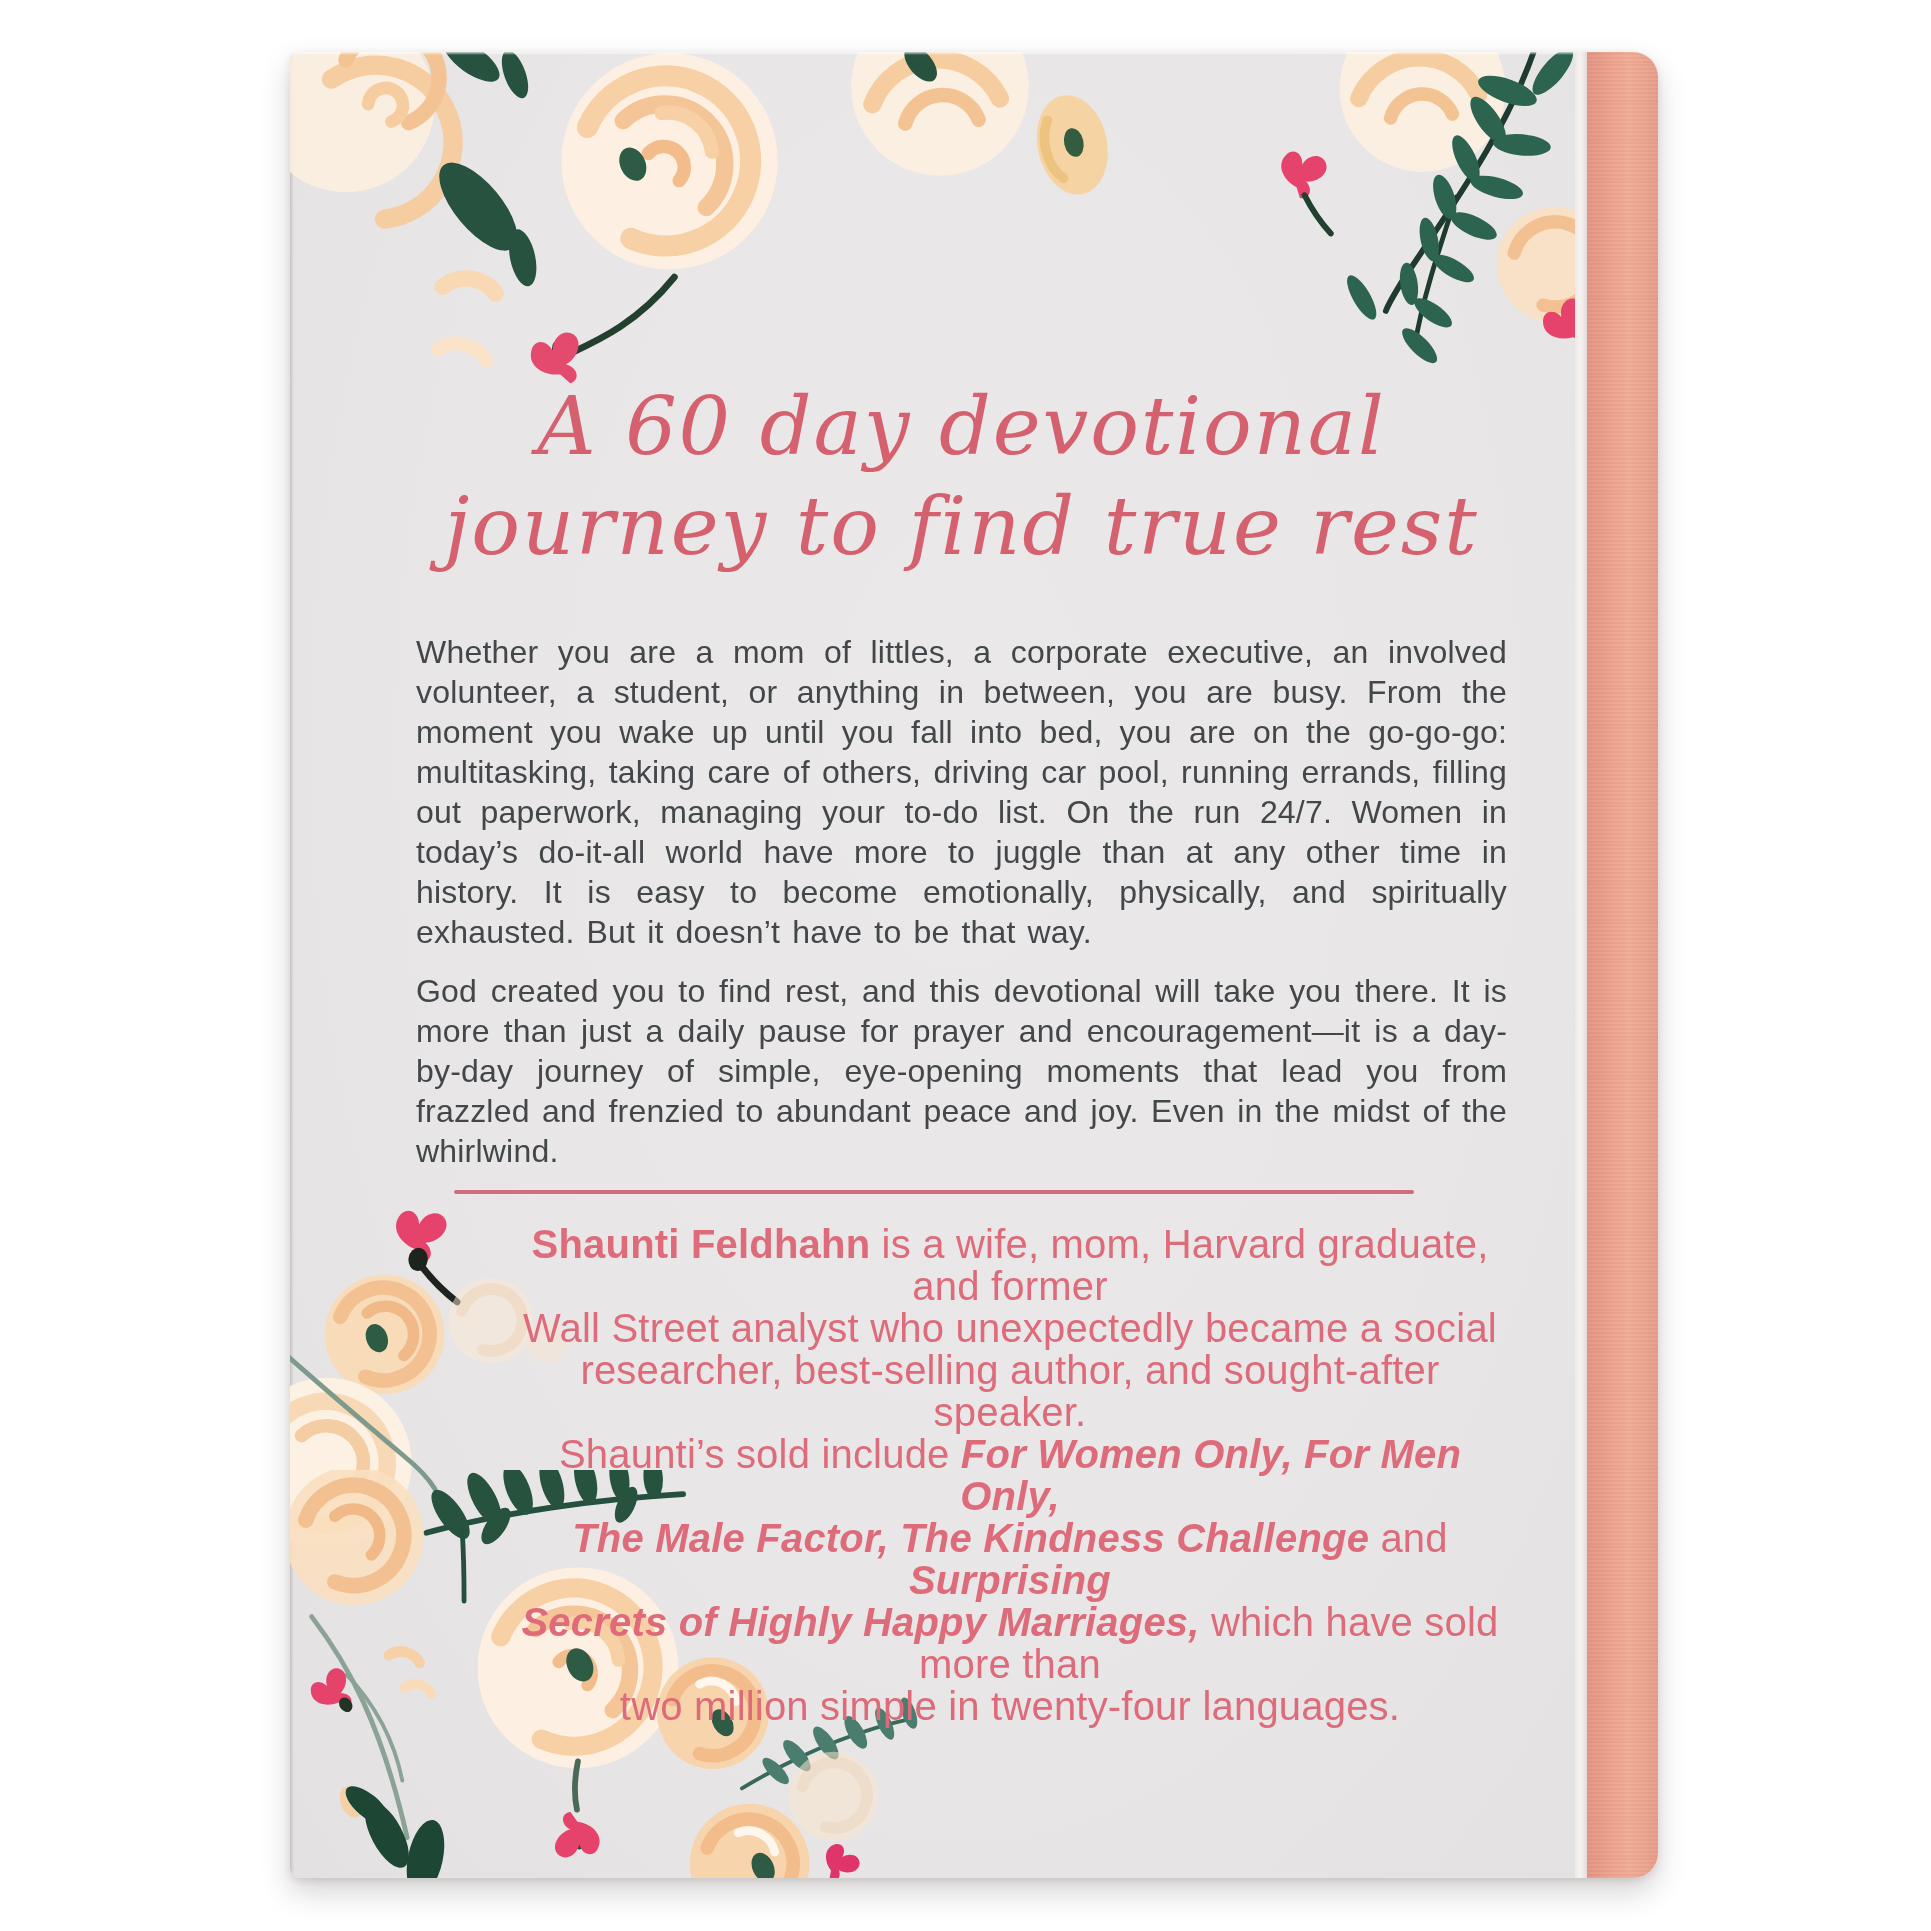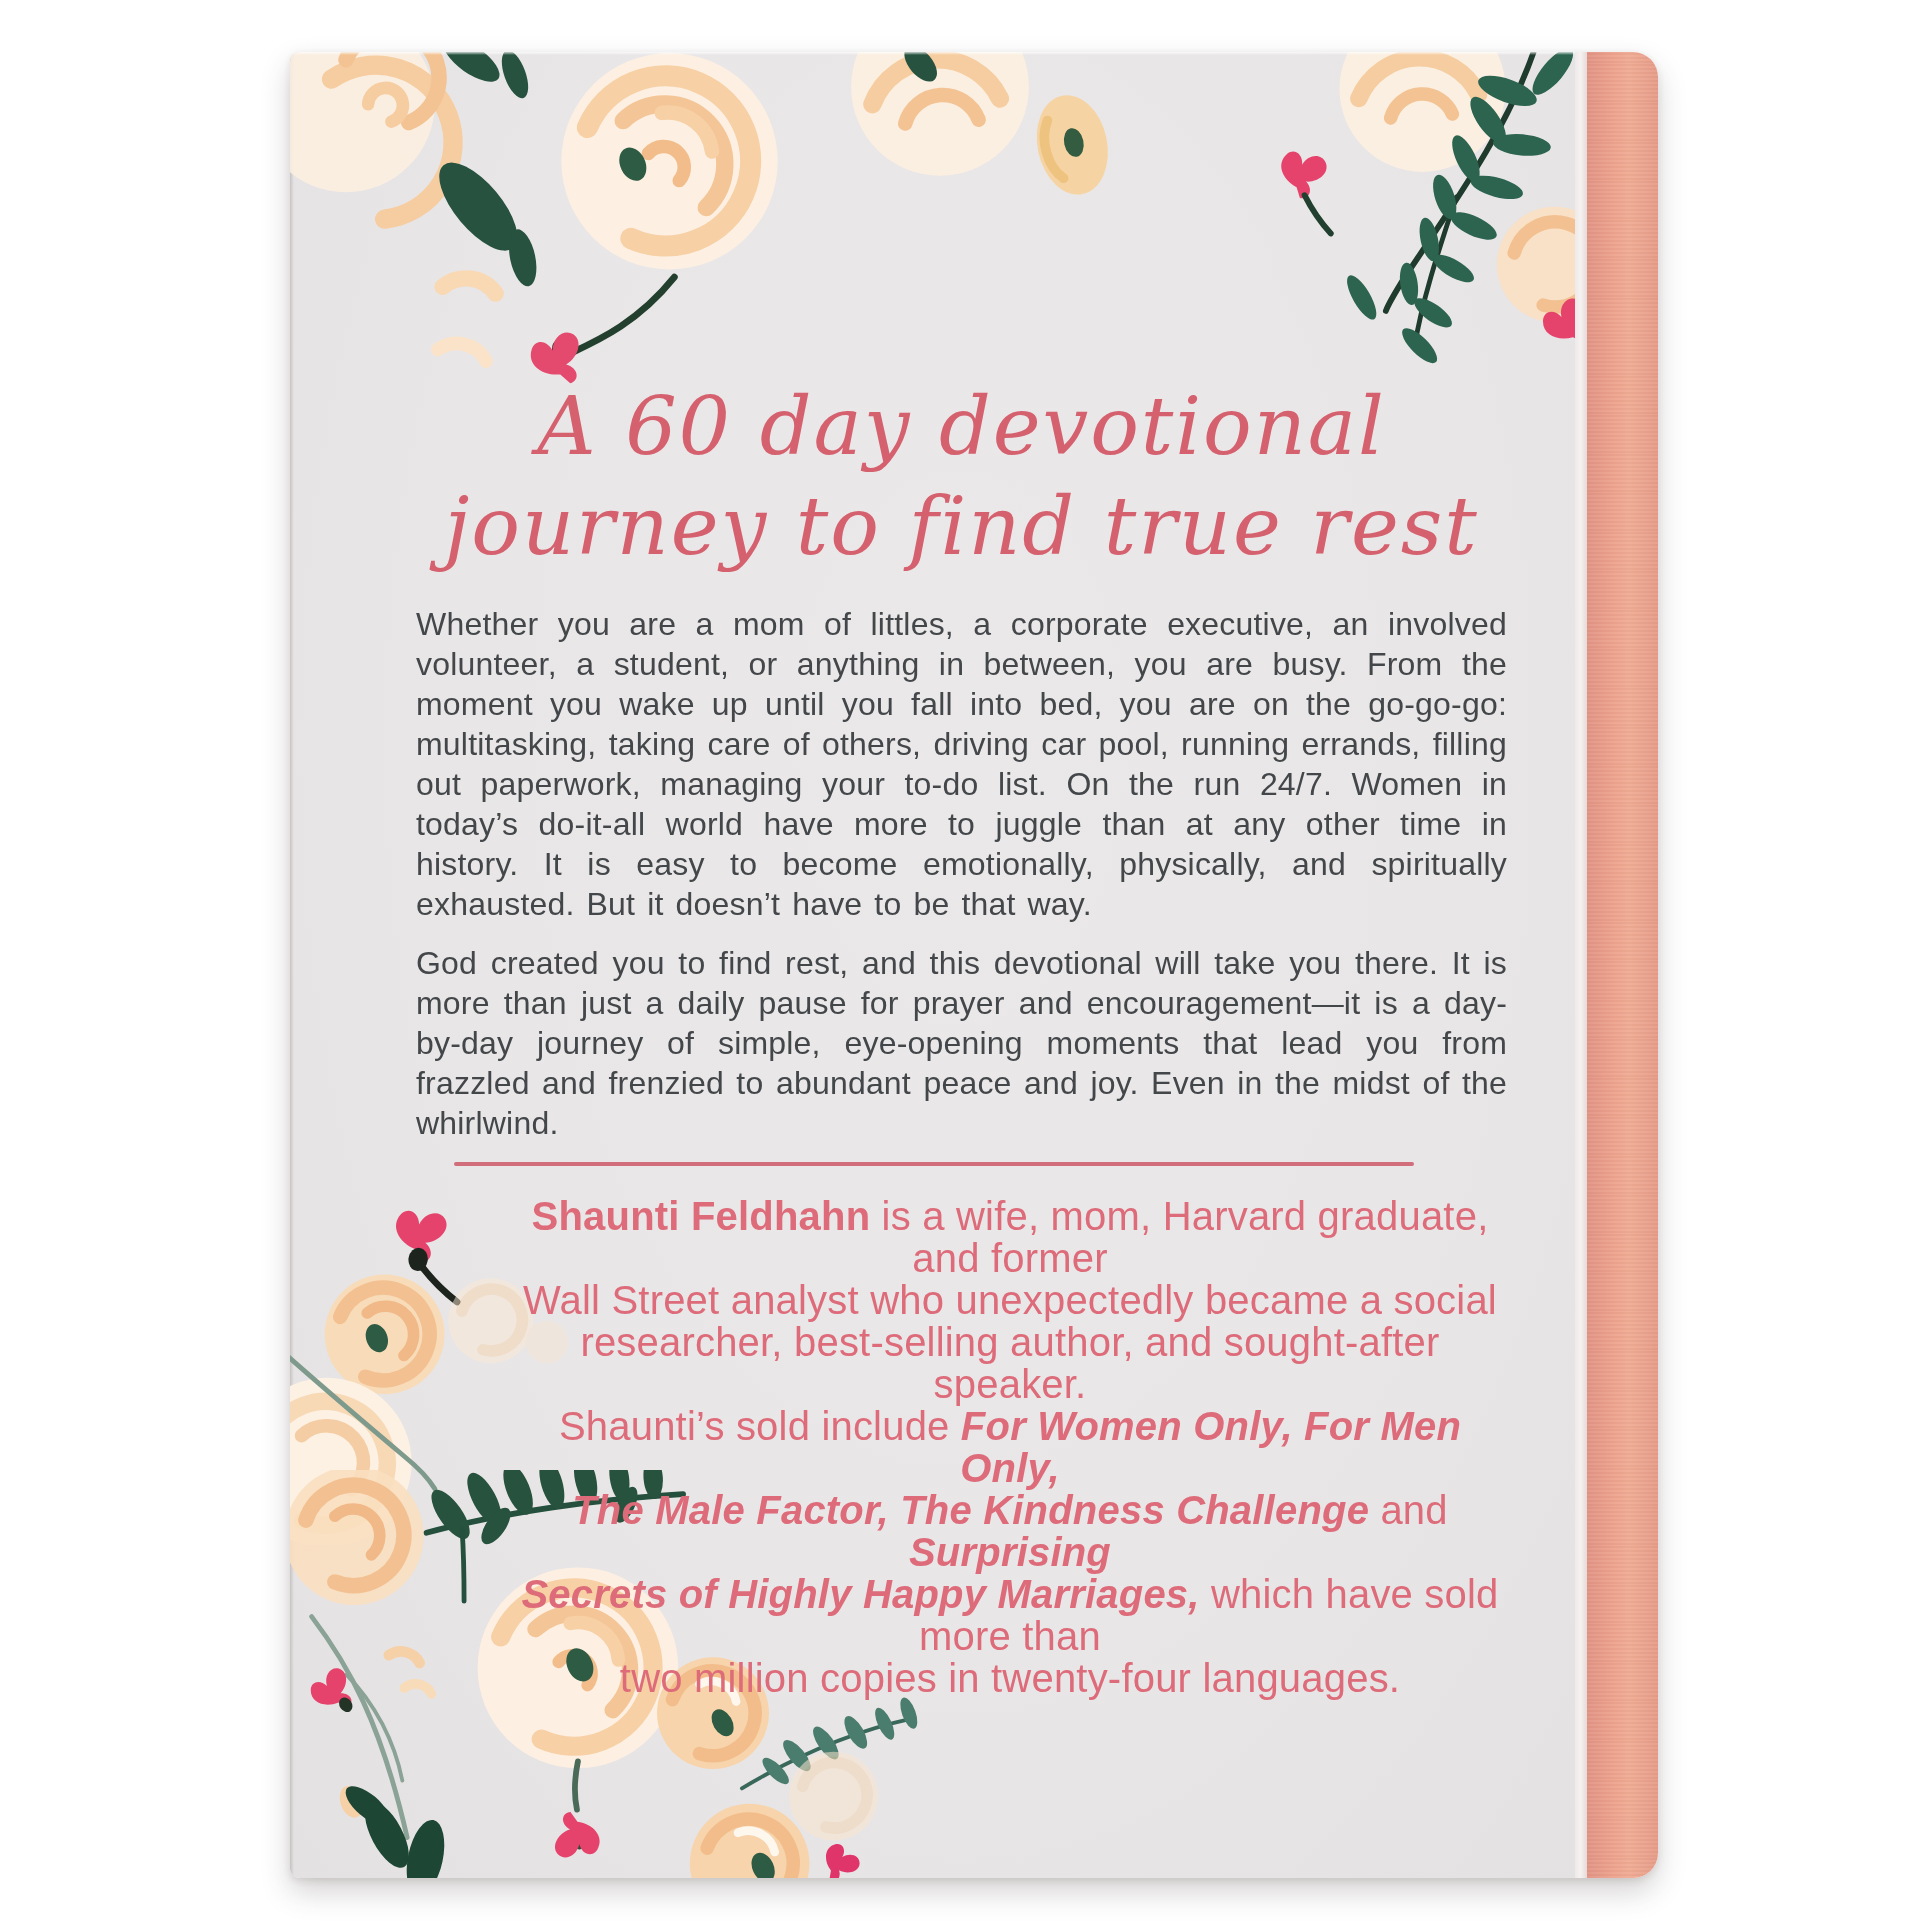--- a/index.html
+++ b/index.html
@@ -32,21 +32,21 @@
   .fl-tr{right:0;top:-1.9px;}
   .fl-ml{left:-1.9px;top:1145px;}
   .fl-bl{left:-1.9px;bottom:-1.9px;}
   .textcol{position:absolute;left:126px;top:324px;width:1091px;}
   .heading{margin:0;text-align:center;font-family:"DejaVu Serif","Liberation Serif",serif;
            font-style:italic;font-weight:400;color:var(--accent-pink);
            font-size:81px;line-height:100px;letter-spacing:1.9px;}
   .heading .hl{display:block;}
   .para{margin:0;color:var(--body-text);font-size:32px;line-height:40px;
         text-align:justify;word-spacing:2.9px;letter-spacing:0.2px;}
-  .para-1{margin-top:28px;}
+  .para-1{margin-top:56px;}
   .para-2{margin-top:19px;}
   .divider{border:none;height:3.9px;border-radius:1.9px;background:var(--divider-pink);opacity:.9;
            width:960px;margin:19.3px 0 0 38px;}
   .bio{margin:29px 0 0 97px;width:994px;text-align:center;color:var(--bio-pink);
        font-size:40px;line-height:42px;letter-spacing:0.2px;}
   .bio .b{font-weight:bold;}
   .bio .i{font-style:italic;font-weight:bold;}
 </style>
 </head>
 <body>
@@ -246,21 +246,21 @@
         <p class="para para-1">Whether you are a mom of littles, a corporate executive, an involved volunteer, a student, or anything in between, you are busy. From the moment you wake up until you fall into bed, you are on the go-go-go: multitasking, taking care of others, driving car pool, running errands, filling out paperwork, managing your to-do list. On the run 24/7. Women in today’s do-it-all world have more to juggle than at any other time in history. It is easy to become emotionally, physically, and spiritually exhausted. But it doesn’t have to be that way.</p>
         <p class="para para-2">God created you to find rest, and this devotional will take you there. It is more than just a daily pause for prayer and encouragement—it is a day-by-day journey of simple, eye-opening moments that lead you from frazzled and frenzied to abundant peace and joy. Even in the midst of the whirlwind.</p>
         <hr class="divider">
         <div class="bio">
             <div><span class="b">Shaunti Feldhahn</span><span> is a wife, mom, Harvard graduate, and former</span></div>
             <div><span>Wall Street analyst who unexpectedly became a social</span></div>
             <div><span>researcher, best-selling author, and sought-after speaker.</span></div>
             <div><span>Shaunti’s sold include </span><span class="i">For Women Only, For Men Only,</span></div>
             <div><span class="i">The Male Factor, The Kindness Challenge</span><span> and </span><span class="i">Surprising</span></div>
             <div><span class="i">Secrets of Highly Happy Marriages,</span><span> which have sold more than</span></div>
-            <div><span>two million copies in twenty-four languages.</span></div>
+            <div><span>two million simple in twenty-four languages.</span></div>
           </div>
       </div>
 
     </div>
 
     <div class="hinge"></div>
     <div class="spine"></div>
 
   </div>
 </div>

